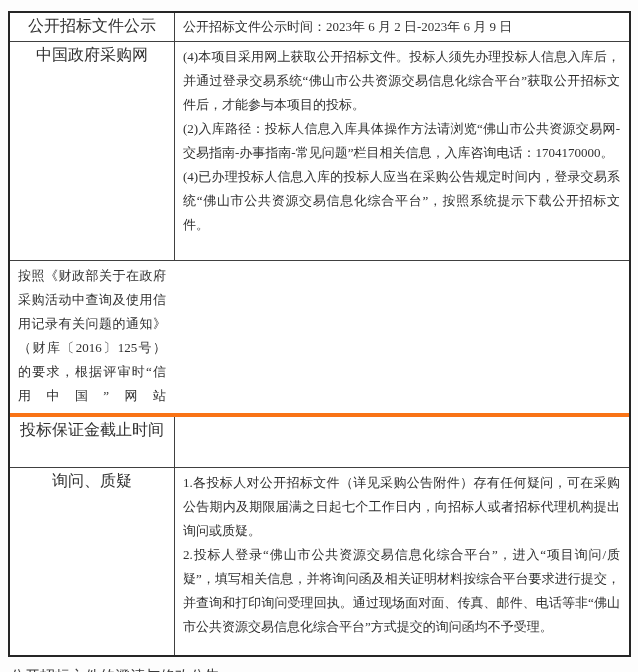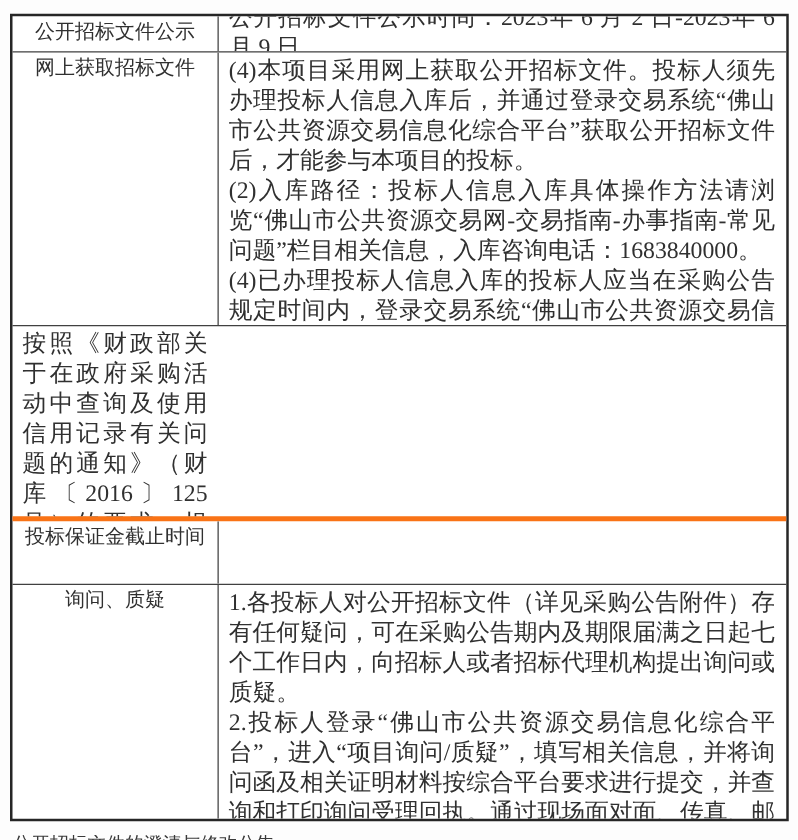--- a/index.html
+++ b/index.html
@@ -42,21 +42,21 @@
     display: flex;
     flex-direction: column;
     align-items: center;
     text-align: center;
     font-size: 16px;
     line-height: 22px;
     padding: 2px 4px;
   }
   .content-cell {
     padding: 3px 9px 3px 8px;
-    font-size: 19px;
+    font-size: 13px;
     line-height: 24px;
     text-align: justify;
     overflow: hidden;
   }
   .content-cell.v-center {
     display: flex;
     align-items: center;
     padding-top: 0;
     padding-bottom: 0;
   }
@@ -85,25 +85,25 @@
       <div class="label-cell">
         <span>公开招标文件公示</span>
       </div>
       <div class="content-cell v-center">
         <p>公开招标文件公示时间：2023年 6 月 2 日-2023年 6 月 9 日</p>
       </div>
     </div>
 
     <div class="t-row r2">
       <div class="label-cell">
-        <span>网上获取招标文件</span>
+        <span>中国政府采购网</span>
       </div>
       <div class="content-cell">
         <p>(4)本项目采用网上获取公开招标文件。投标人须先办理投标人信息入库后，并通过登录交易系统“佛山市公共资源交易信息化综合平台”获取公开招标文件后，才能参与本项目的投标。</p>
-        <p>(2)入库路径：投标人信息入库具体操作方法请浏览“佛山市公共资源交易网-交易指南-办事指南-常见问题”栏目相关信息，入库咨询电话：1683840000。</p>
+        <p>(2)入库路径：投标人信息入库具体操作方法请浏览“佛山市公共资源交易网-交易指南-办事指南-常见问题”栏目相关信息，入库咨询电话：1704170000。</p>
         <p>(4)已办理投标人信息入库的投标人应当在采购公告规定时间内，登录交易系统“佛山市公共资源交易信息化综合平台”，按照系统提示下载公开招标文件。</p>
       </div>
     </div>
 
     <div class="t-row r3">
       <div class="content-cell">
         <p>按照《财政部关于在政府采购活动中查询及使用信用记录有关问题的通知》（财库〔2016〕125号）的要求，根据评审时“信用中国”网站（www.creditchina.gov.cn）、中国政府采购网 (www.ccgp.gov.cn)的信息，对各投标人信用记录进行甄别，对列入失信被执行人、重大税收违法案件当事人名单、政府采购严重违法失信行为记录名单的投标人，应当拒绝其参与政府采购活动。</p>
       </div>
     </div>
 

